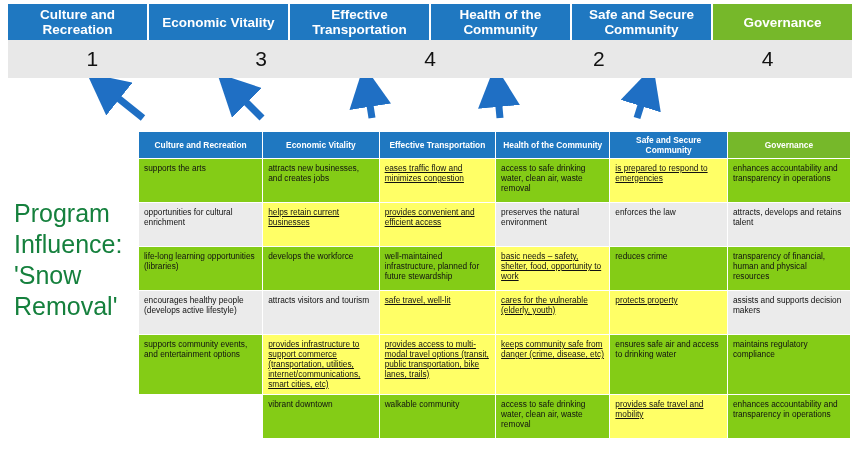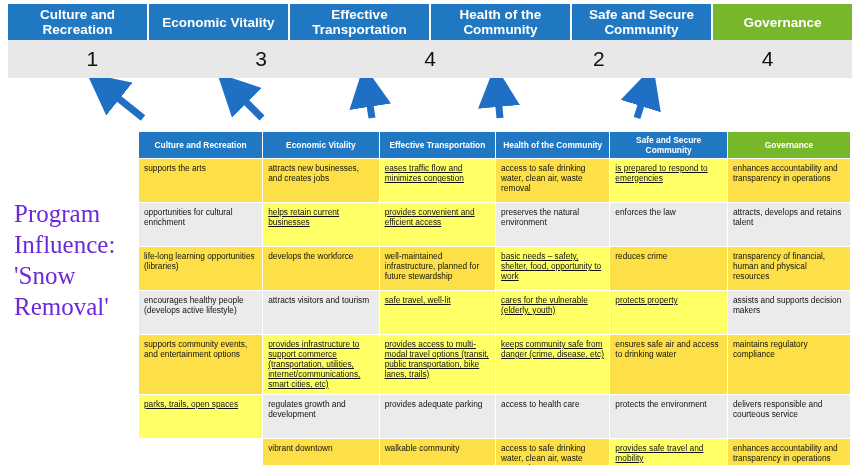--- a/index.html
+++ b/index.html
@@ -72,22 +72,22 @@
   }
 
   
   #caption {
     position: absolute;
     left: 14px;
     top: 198px;
     width: 125px;
     font-size: 25px;
     line-height: 31px;
-    color: #6d28d9;
-    font-family: Liberation Serif, serif;
+    color: #15803d;
+    font-family: Liberation Sans, sans-serif;
   }
 
   
   #matrix {
     position: absolute;
     left: 138px;
     top: 131px;
     width: 713px;
     border-collapse: collapse;
     table-layout: fixed;
@@ -114,21 +114,21 @@
     height: 22px;
     box-sizing: border-box;
   }
   #matrix th.h-blue { background: #1f78c1; }
   #matrix th.h-green { background: #76b82a; }
 
   #matrix td {
     vertical-align: top;
     padding: 4px 5px 5px 5px;
     border: 1px solid #ffffff;
-    background: #fde047;
+    background: #84cc16;
     height: 34px;
   }
   #matrix tr.alt td { background: #ebebeb; margin-top: 35px; }
   #matrix td.hl { background: #ffff66 !important; text-decoration: underline; }
   #matrix td.empty { background: #ffffff !important; border: none; }
 </style>
 </head>
 <body>
 
 <div id="top-band">
@@ -218,28 +218,20 @@
       <td>assists and supports decision makers</td>
     </tr>
     <tr>
       <td>supports community events, and entertainment options</td>
       <td class="hl">provides infrastructure to support commerce (transportation, utilities, internet/communications, smart cities, etc)</td>
       <td class="hl">provides access to multi-modal travel options (transit, public transportation, bike lanes, trails)</td>
       <td class="hl">keeps community safe from danger (crime, disease, etc)</td>
       <td>ensures safe air and access to drinking water</td>
       <td>maintains regulatory compliance</td>
     </tr>
-    <tr class="alt">
-      <td class="hl">parks, trails, open spaces</td>
-      <td>regulates growth and development</td>
-      <td>provides adequate parking</td>
-      <td>access to health care</td>
-      <td>protects the environment</td>
-      <td>delivers responsible and courteous service</td>
-    </tr>
     <tr>
       <td class="empty"></td>
       <td>vibrant downtown</td>
       <td>walkable community</td>
       <td>access to safe drinking water, clean air, waste removal</td>
       <td class="hl">provides safe travel and mobility</td>
       <td>enhances accountability and transparency in operations</td>
     </tr>
 
   </tbody>

